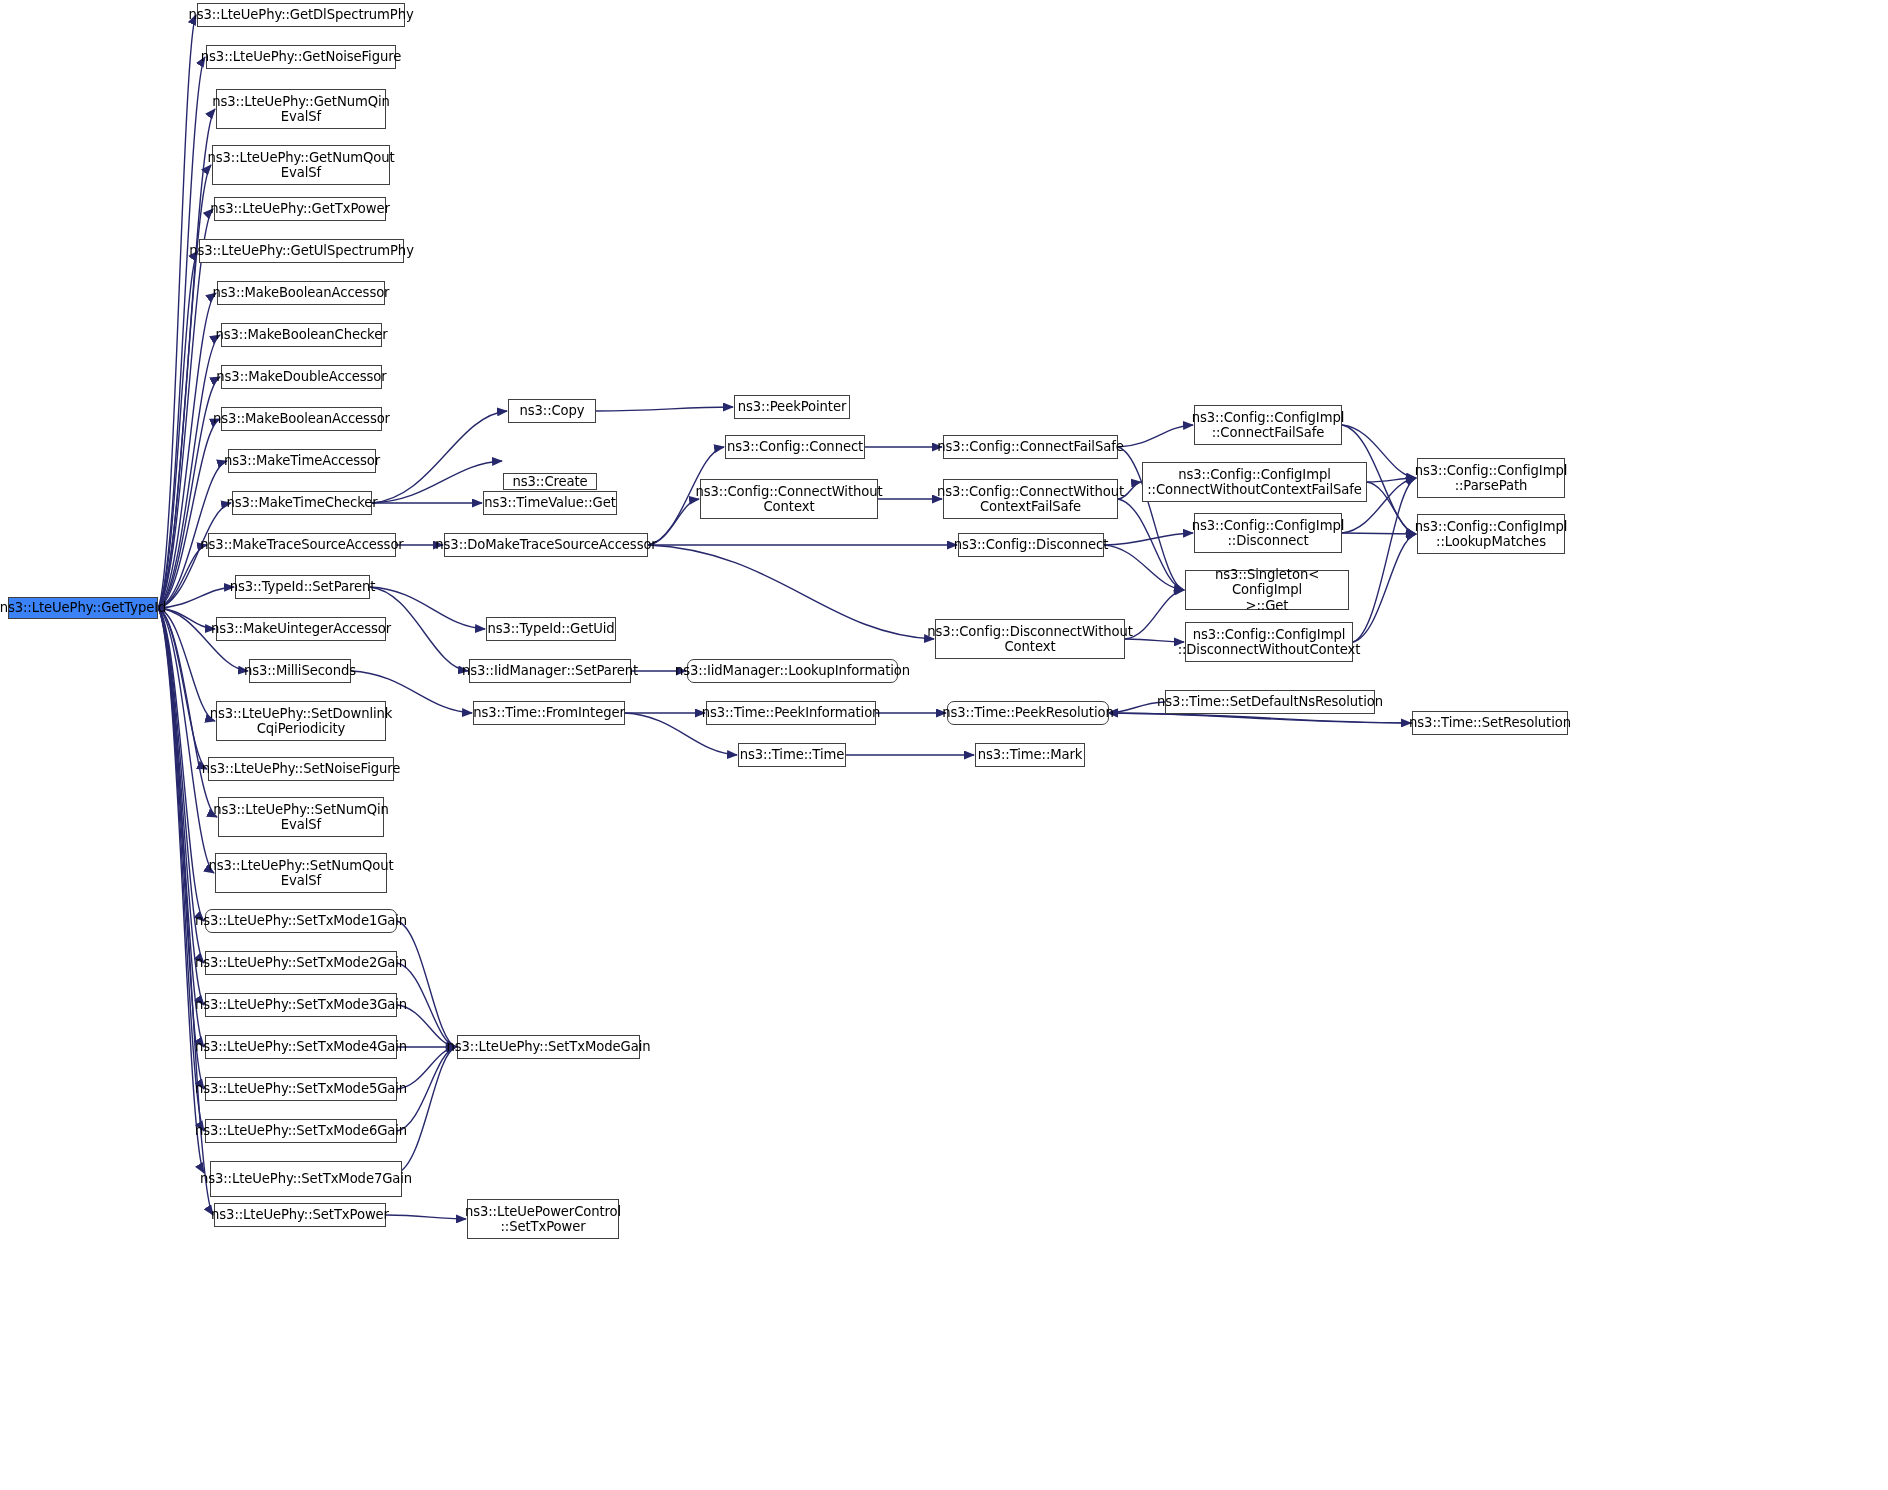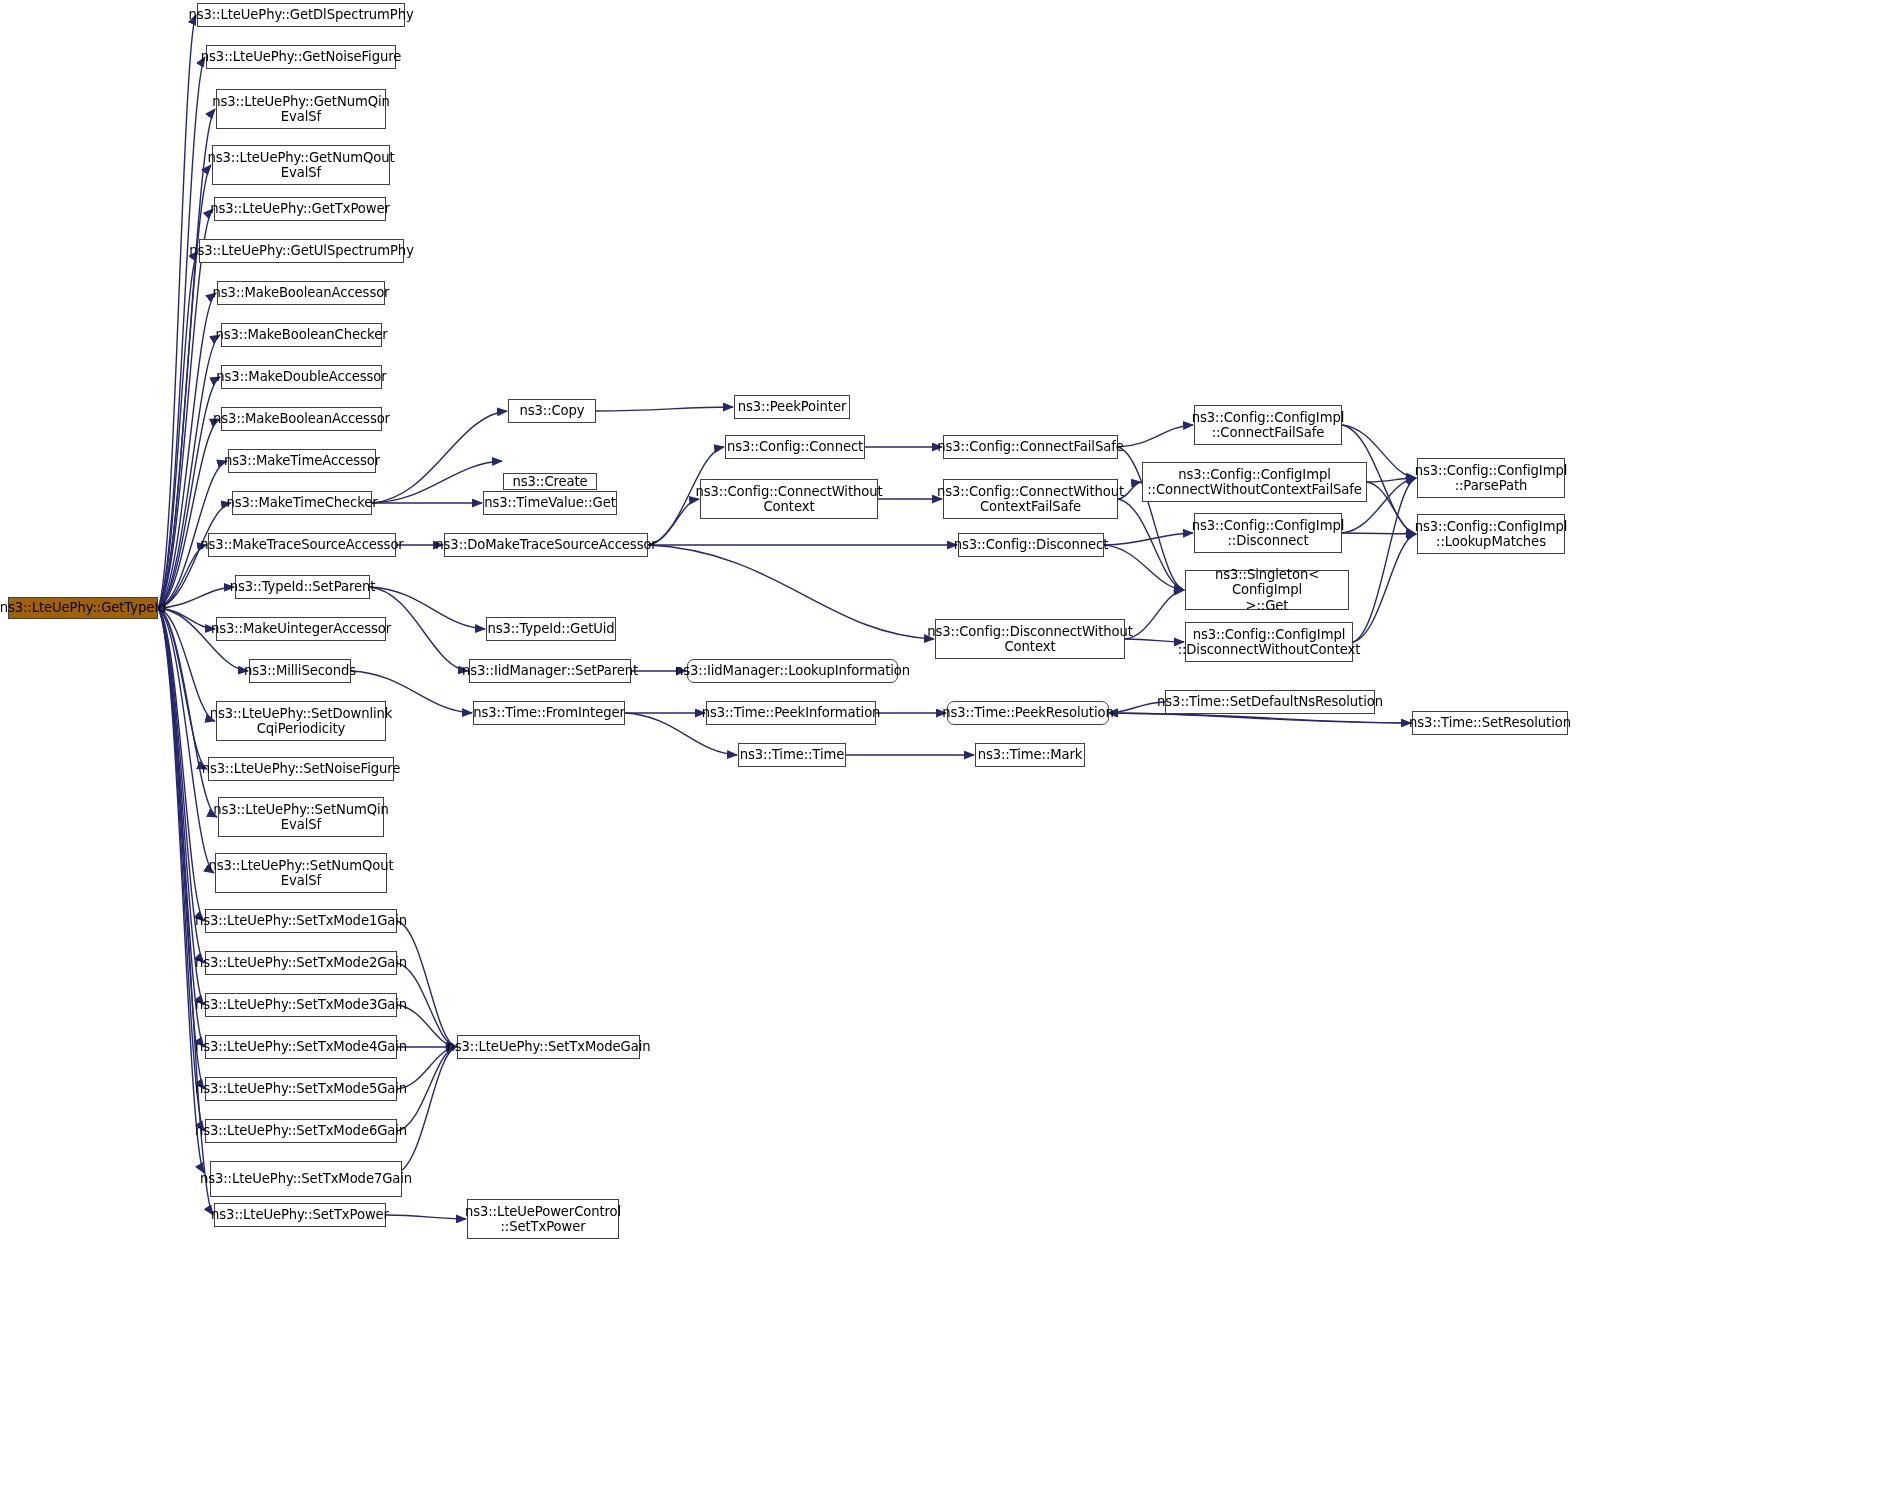--- a/index.html
+++ b/index.html
@@ -16,21 +16,21 @@
     line-height:15.5px;
     display:flex;
     align-items:center;
     justify-content:center;
     text-align:center;
     white-space:pre-line;
     letter-spacing:-0.1px;
     padding:0 5px;
   }
   .node.root{
-    background:#a16207;
+    background:#3b82f6;
     border:1px solid #404040;
     font-weight:normal;
   }
 </style>
 </head>
 <body>
 
 <div id="canvas">
   <svg id="edges" xmlns="http://www.w3.org/2000/svg">
     <defs>
@@ -135,21 +135,21 @@
       <div class="node" style="left: 235px; top: 575px; width: 135px; height: 24px;">ns3::TypeId::SetParent</div>
       <div class="node" style="left: 216px; top: 617px; width: 170px; height: 24px;">ns3::MakeUintegerAccessor</div>
       <div class="node" style="left: 249px; top: 659px; width: 102px; height: 24px;">ns3::MilliSeconds</div>
       <div class="node" style="left: 216px; top: 701px; width: 170px; height: 40px;">ns3::LteUePhy::SetDownlink
 CqiPeriodicity</div>
       <div class="node" style="left: 208px; top: 757px; width: 186px; height: 24px;">ns3::LteUePhy::SetNoiseFigure</div>
       <div class="node" style="left: 218px; top: 797px; width: 166px; height: 40px;">ns3::LteUePhy::SetNumQin
 EvalSf</div>
       <div class="node" style="left: 215px; top: 853px; width: 172px; height: 40px;">ns3::LteUePhy::SetNumQout
 EvalSf</div>
-      <div class="node" style="left: 205px; top: 909px; width: 192px; height: 24px;">ns3::LteUePhy::SetTxMode1Gain</div>
+      <div class="node" style="left: 205px; top: 909px; width: 192px; height: 24px; border-radius: 7px;">ns3::LteUePhy::SetTxMode1Gain</div>
       <div class="node" style="left: 205px; top: 951px; width: 192px; height: 24px;">ns3::LteUePhy::SetTxMode2Gain</div>
       <div class="node" style="left: 205px; top: 993px; width: 192px; height: 24px;">ns3::LteUePhy::SetTxMode3Gain</div>
       <div class="node" style="left: 205px; top: 1035px; width: 192px; height: 24px;">ns3::LteUePhy::SetTxMode4Gain</div>
       <div class="node" style="left: 205px; top: 1077px; width: 192px; height: 24px;">ns3::LteUePhy::SetTxMode5Gain</div>
       <div class="node" style="left: 205px; top: 1119px; width: 192px; height: 24px;">ns3::LteUePhy::SetTxMode6Gain</div>
       <div class="node" style="left: 210px; top: 1161px; width: 192px; height: 36px; text-align: center;">ns3::LteUePhy::SetTxMode7Gain</div>
       <div class="node" style="left: 214px; top: 1203px; width: 172px; height: 24px;">ns3::LteUePhy::SetTxPower</div>
       <div class="node" style="left: 508px; top: 399px; width: 88px; height: 24px;">ns3::Copy</div>
       <div class="node" style="left: 503px; top: 473px; width: 94px; height: 17px;">ns3::Create</div>
       <div class="node" style="left: 483px; top: 491px; width: 134px; height: 24px;">ns3::TimeValue::Get</div>

